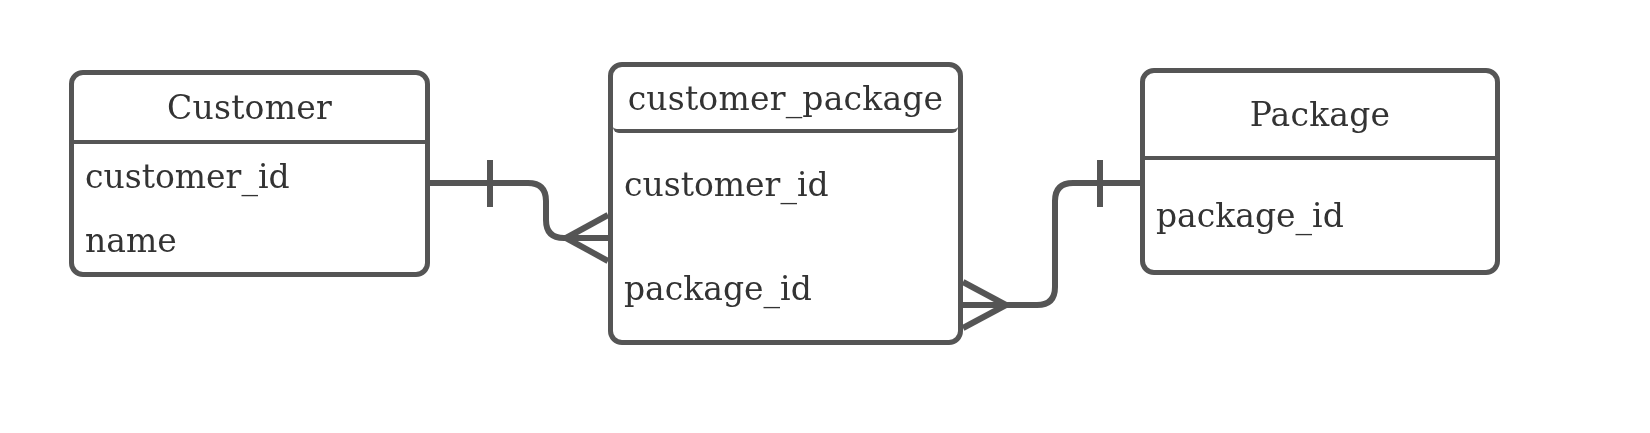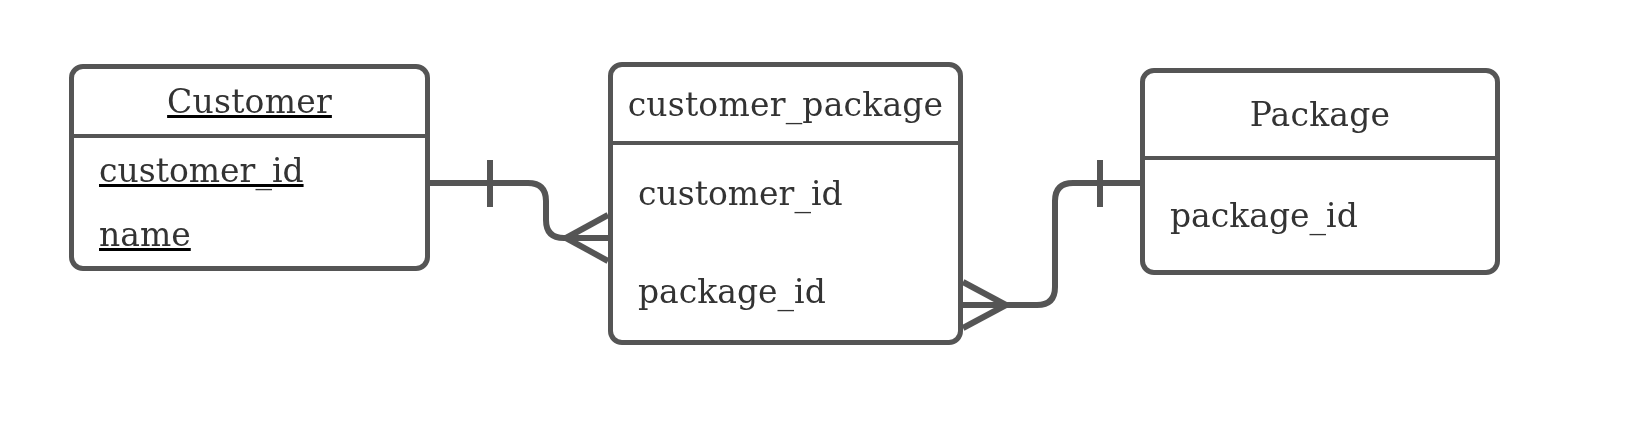--- a/index.html
+++ b/index.html
@@ -53,37 +53,37 @@
     display: flex;
     flex-direction: column;
     padding: 0;
     margin: 0;
     list-style: none;
   }
   .attr {
     flex: 1 1 0;
     display: flex;
     align-items: center;
-    padding-left: 25px;
+    padding-left: 11px;
     color: #333333;
     font-size: 33px;
     line-height: 1;
     white-space: nowrap;
   }
 
   
   #entity-customer {
-    left: 69px;  top: 64px;  width: 361px; height: 207px; text-decoration: underline;
+    left: 69px;  top: 70px;  width: 361px; height: 207px;
   }
   #entity-customer .entity-header { height: 69px; }
 
   #entity-customer-package {
     left: 608px; top: 62px;  width: 355px; height: 283px;
   }
-  #entity-customer-package .entity-header { height: 78px; }
+  #entity-customer-package .entity-header { height: 66px; border-radius: 6px; }
 
   #entity-package {
     left: 1140px; top: 68px; width: 360px; height: 207px;
   }
   #entity-package .entity-header { height: 87px; }
 </style>
 </head>
 <body>
 
 <div id="canvas">

